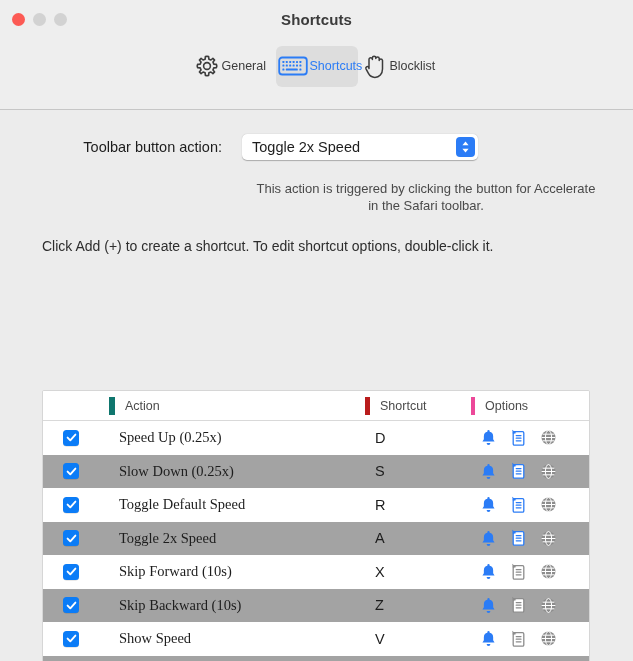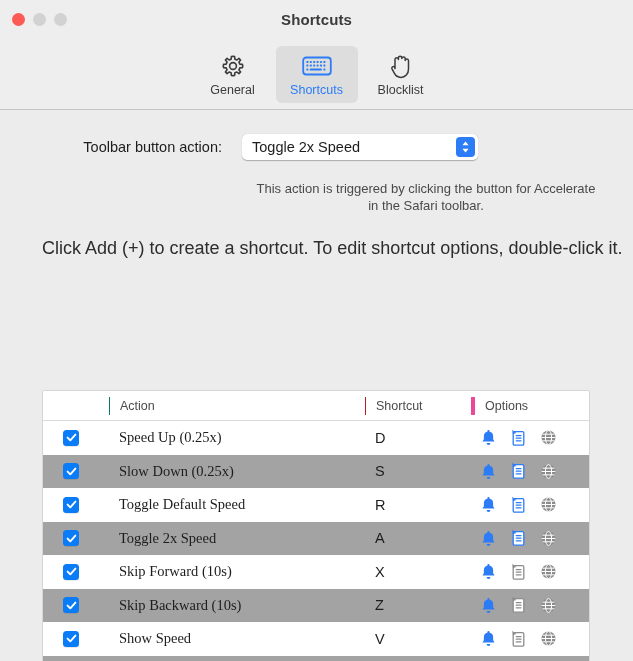--- a/index.html
+++ b/index.html
@@ -72,21 +72,20 @@
   .toolbar-inner {
     display: flex;
     gap: 2px;
     padding-top: 2px;
   }
   .tab {
     width: 78px;
     padding: 5px 2px 6px 2px;
     border-radius: 6px;
     display: flex;
-    flex-direction: column;
     align-items: center;
     justify-content: flex-start;
     gap: 2px;
     cursor: default;
   }
   .tab.selected {
     background: #dddddd;
   }
   .tab .tab-icon {
     height: 30px;
@@ -161,21 +160,21 @@
     font-size: 13px;
     line-height: 17px;
     color: #4a4a4a;
     text-align: center;
   }
 
   
   .hint {
     margin-top: 24px;
     padding-left: 42px;
-    font-size: 18px;
+    font-size: 14px;
     color: #2d2d2d;
   }
 
   
   .table-wrap {
     position: absolute;
     left: 42px;
     top: 280px;
     width: 548px;
     height: 308px;
@@ -196,22 +195,22 @@
   .th {
     font-size: 12.5px;
     color: #4b4b4b;
     box-sizing: border-box;
     height: 18px;
     line-height: 18px;
     display: flex;
     align-items: center;
   }
   .th-check  { width: 66px; }
-  .th-action { width: 256px; padding-left: 10px; border-left: 1px solid #0f766e; }
-  .th-short  { width: 106px; padding-left: 10px; border-left: 1px solid #b91c1c; }
+  .th-action { width: 256px; padding-left: 10px; border-left: 6px solid #0f766e; }
+  .th-short  { width: 106px; padding-left: 10px; border-left: 5px solid #b91c1c; }
   .th-opts   { width: 118px; padding-left: 10px; border-left: 4px solid #ec4899; }
 
   .row {
     display: flex;
     align-items: center;
     height: 33.5px;
     box-sizing: border-box;
   }
   .row.odd  { background: #ffffff; }
   .row.even { background: #a3a3a3; }

